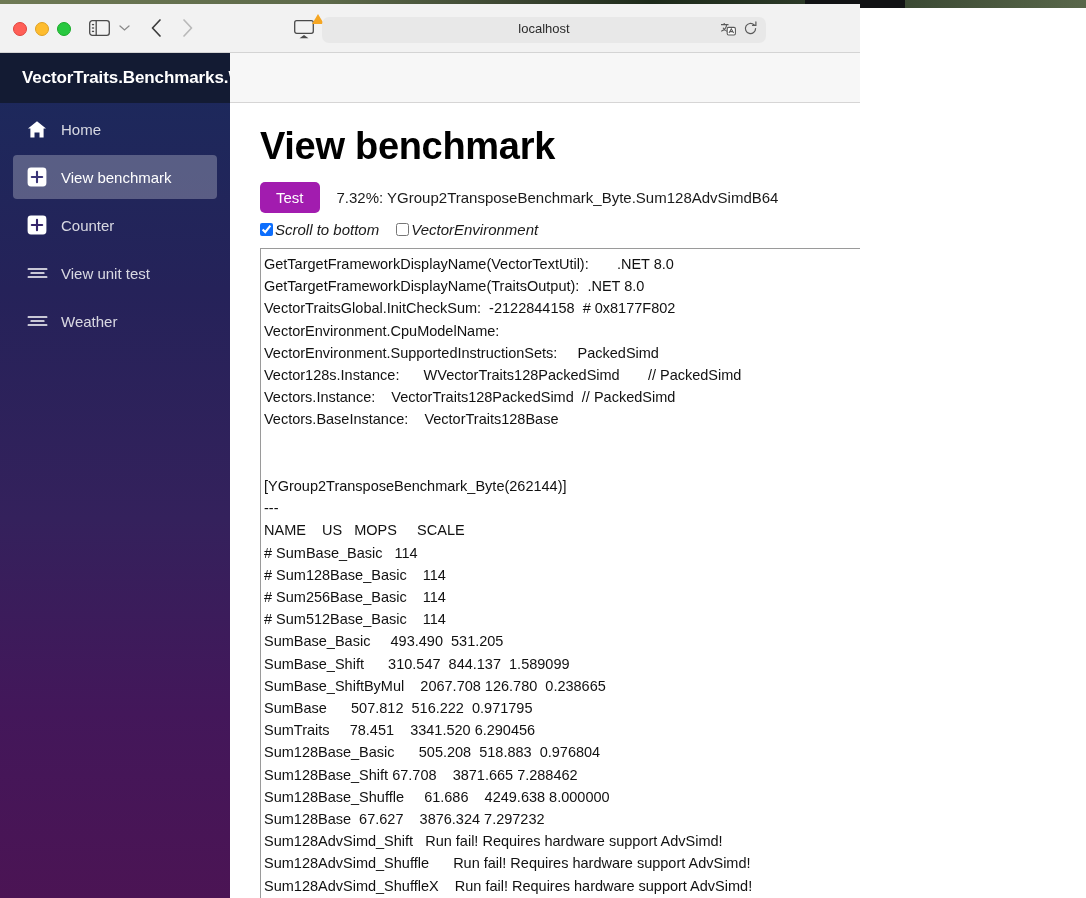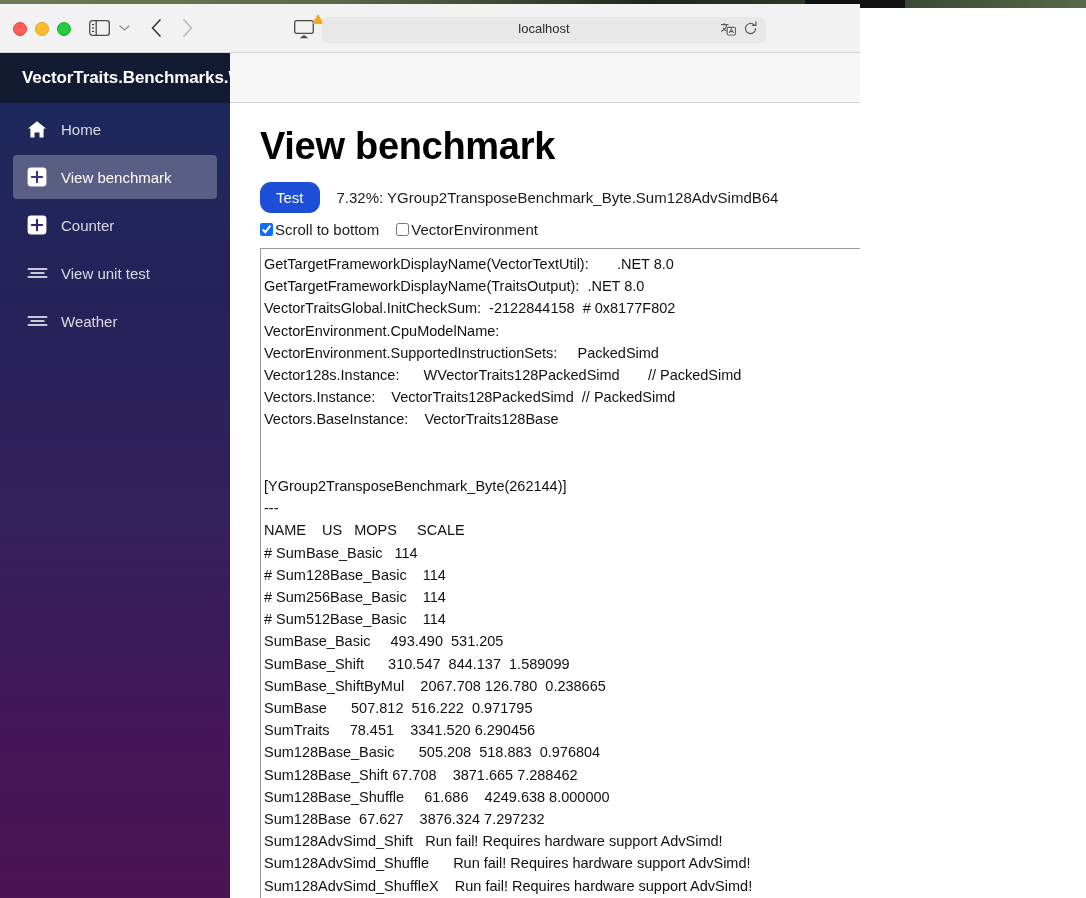--- a/index.html
+++ b/index.html
@@ -198,24 +198,24 @@
     color: #000000;
     margin: 22px 0 14px 0;
     letter-spacing: -0.3px;
   }
   .run-row {
     display: flex;
     align-items: center;
     margin-bottom: 8px;
   }
   .test-btn {
-    background: #1d4ed8;
+    background: #a21caf;
     color: #ffffff;
     border: none;
-    border-radius: 11px;
+    border-radius: 5px;
     font-size: 15px;
     padding: 7px 16px;
     font-family: "Liberation Sans", sans-serif;
     cursor: pointer;
   }
   .progress-text {
     margin-left: 17px;
     font-size: 15px;
     color: #1a1a1a;
     white-space: nowrap;
@@ -227,21 +227,21 @@
     margin-bottom: 10px;
     font-size: 15px;
     color: #1a1a1a;
   }
   .check-row input[type=checkbox] {
     margin: 0 2px 0 0;
     width: 13px;
     height: 13px;
     accent-color: #0d6efd;
   }
-  .check-label { margin-right: 17px; }
+  .check-label { margin-right: 17px; font-style: italic; }
 
   .output-area {
     width: 766px;
     height: 672px;
     border: 1px solid #9a9a9a;
     background: #ffffff;
     box-sizing: border-box;
     font-family: "Liberation Sans", sans-serif;
     font-size: 14.5px;
     line-height: 22.2px;

